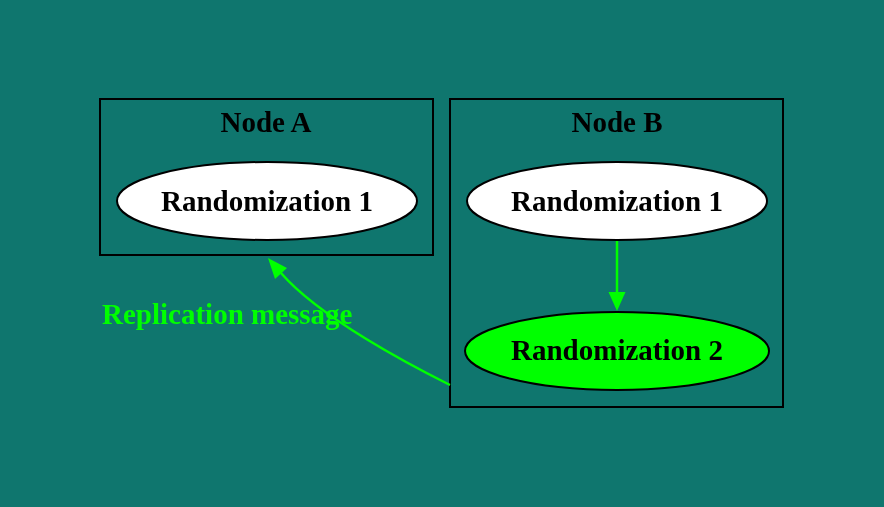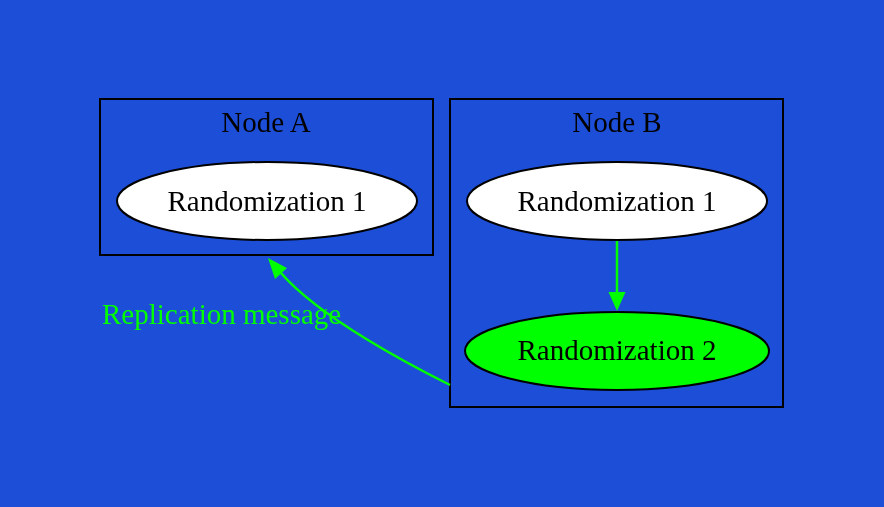--- a/index.html
+++ b/index.html
@@ -4,22 +4,23 @@
 <style>
   html, body {
     margin: 0;
     padding: 0;
     background: #ffffff;
   }
   .canvas {
     position: relative;
     width: 884px;
     height: 507px;
-    background: #1d4ed8;
+    background: #0f766e;
     overflow: hidden;
+    font-weight: bold;
   }
   svg {
     display: block;
   }
   .cluster-box {
     fill: none;
     stroke: #000000;
     stroke-width: 2;
   }
   .node-ellipse {

